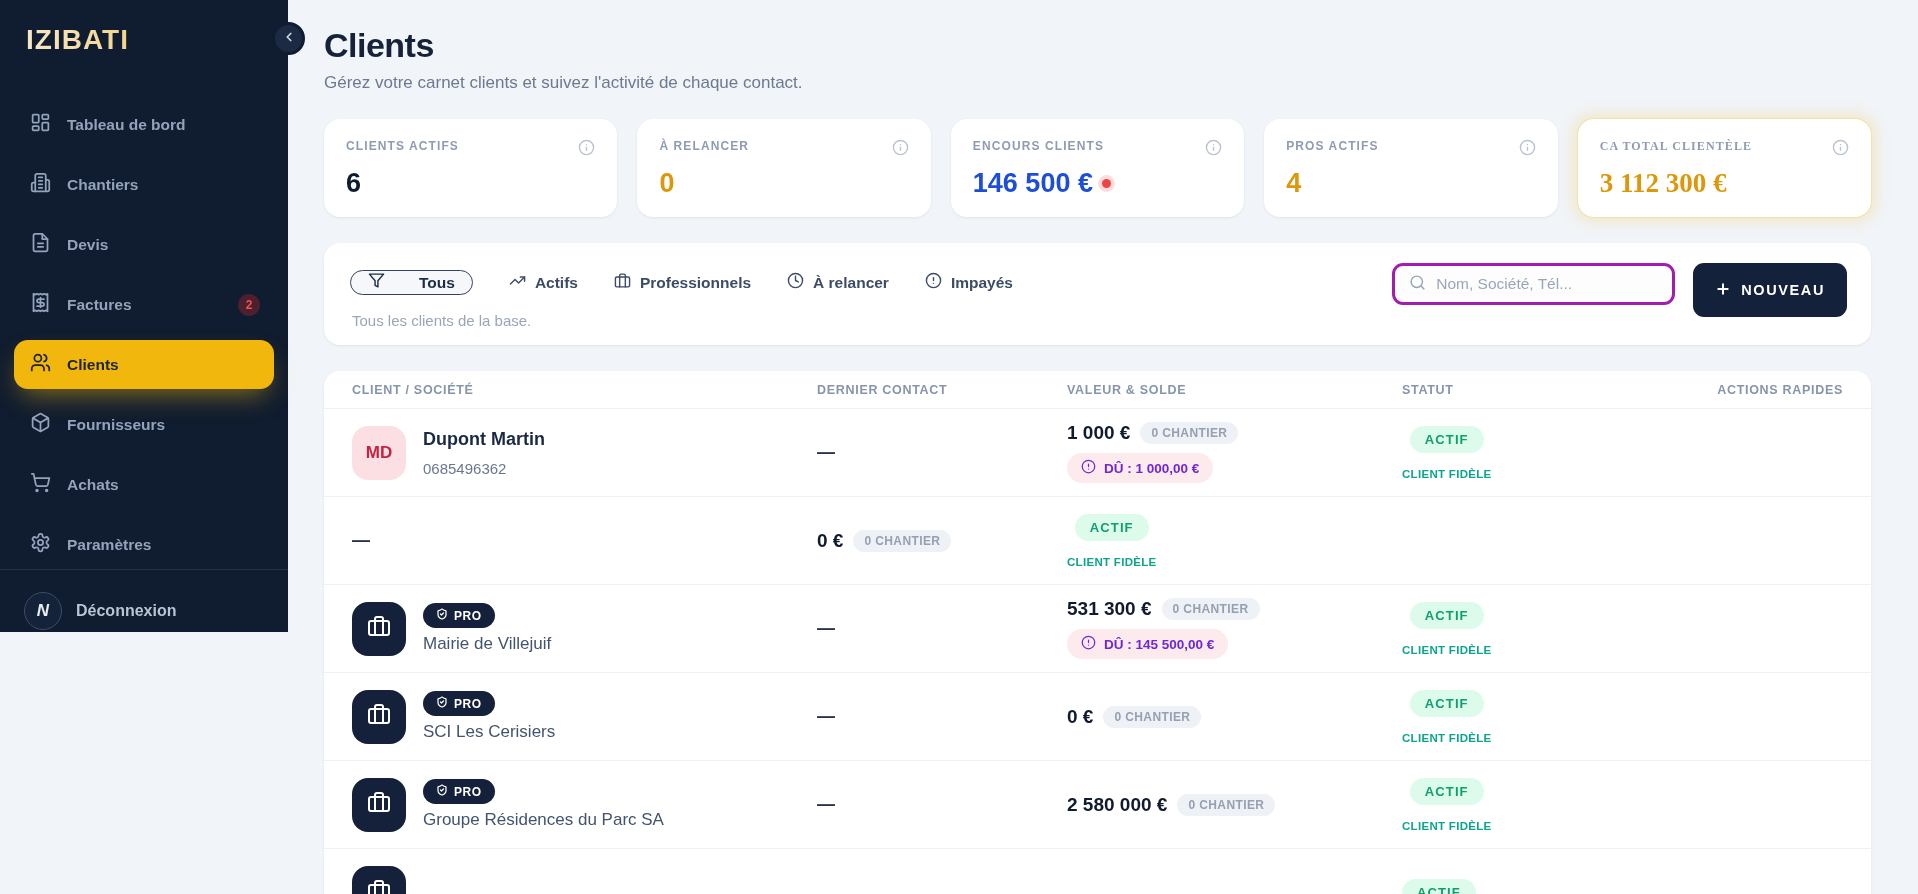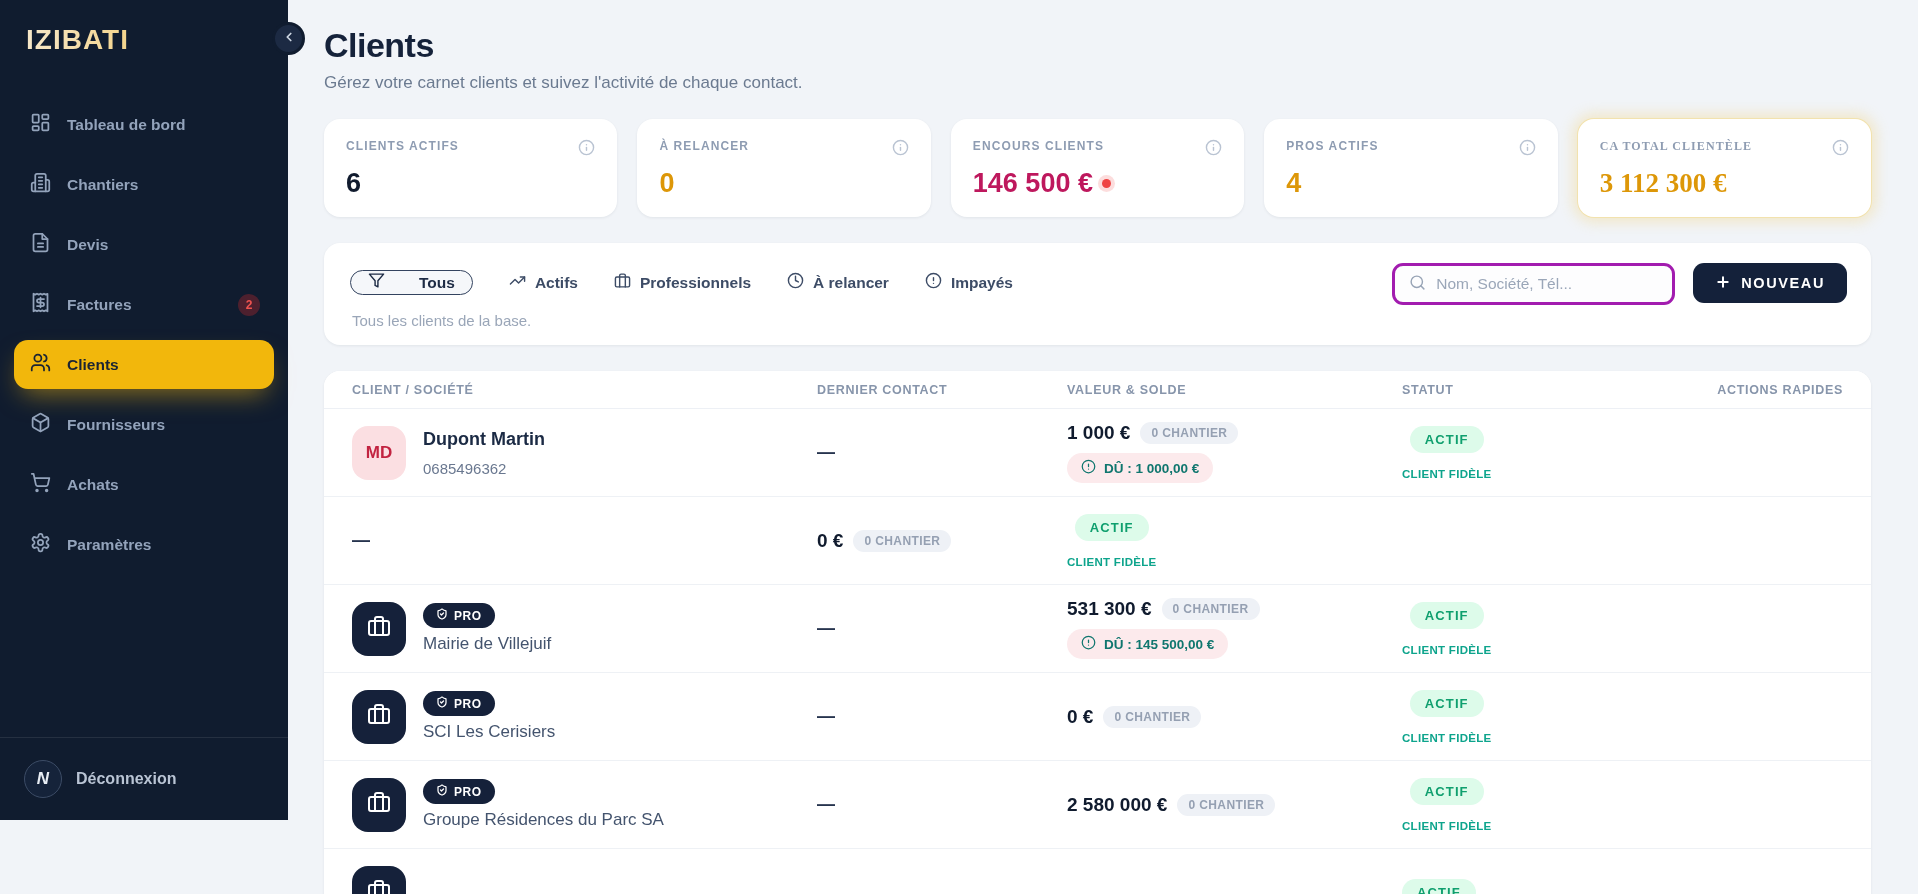--- a/index.html
+++ b/index.html
@@ -1,20 +1,20 @@
 <!DOCTYPE html>
 <html><head>
 <meta charset="utf-8">
 <style>
   * { margin:0; padding:0; box-sizing:border-box; }
   html,body { width:1918px; height:894px; overflow:hidden; font-family:"Liberation Sans", sans-serif; }
   .app { display:flex; width:1918px; height:894px; background:#f1f4f8; position:relative; }
 
   
-  .sidebar { width:288px; height:820px; background:#101c2f; display:flex; flex-direction:column; flex-shrink:0; position:relative; z-index:5; }
+  .sidebar { width:288px; height:632px; background:#101c2f; display:flex; flex-direction:column; flex-shrink:0; position:relative; z-index:5; }
   .logo { font-size:28px; font-weight:800; letter-spacing:1px; padding:24px 0 0 26px;
           background:linear-gradient(90deg,#f7ecd9 0%,#f3cf7a 55%,#f0b213 100%);
           -webkit-background-clip:text; background-clip:text; -webkit-text-fill-color:transparent; }
   .menu { margin-top:44px; padding:0 14px; display:flex; flex-direction:column; gap:11px; }
   .menu-item { display:flex; align-items:center; gap:16px; padding:12px 16px; border-radius:14px;
                color:#93a3bb; font-size:15.5px; font-weight:700; cursor:pointer; position:relative; }
   .menu-item svg { width:21px; height:21px; flex-shrink:0; }
   .menu-item.active { background:#f2b70c; color:#1b2433; box-shadow:0 12px 26px -8px rgba(242,183,12,.55); }
   .badge-red { position:absolute; right:14px; top:50%; transform:translateY(-50%);
                background:rgba(180,40,45,.38); color:#ef5350; font-size:12px; font-weight:800;
@@ -36,41 +36,41 @@
   
   .stats { display:flex; gap:20px; margin-top:26px; }
   .stat-card { flex:1; background:#fff; border-radius:16px; padding:20px 22px; height:98px;
                box-shadow:0 1px 3px rgba(16,24,40,.07); position:relative; }
   .stat-card.highlight { box-shadow:0 0 0 1px #f2e2ae, 0 0 14px 5px rgba(243,199,73,.28);font-family:Liberation Serif, serif; }
   .stat-top { display:flex; justify-content:space-between; align-items:flex-start;gap:12px; }
   .stat-label { font-size:12px; font-weight:800; letter-spacing:1.1px; color:#8e9cb2; }
   .info-icon { color:#b9c3d2; width:17px; height:17px; }
   .stat-value { margin-top:12px; font-size:27px; font-weight:800; color:#101b2e; display:flex; align-items:center; }
   .stat-value.amber { color:#dd9708; }
-  .stat-value.red { color:#be185d; }
+  .stat-value.red { color:#1d4ed8; }
   .alert-dot { width:9px; height:9px; border-radius:50%; background:#ef4444; margin-left:9px;
                box-shadow:0 0 0 4px rgba(239,68,68,.18); }
 
   
   .filter-card { margin-top:26px; background:#fff; border-radius:16px; padding:20px 24px 16px 26px;
                  box-shadow:0 1px 3px rgba(16,24,40,.07); display:flex; justify-content:space-between; }
   .tabs { display:flex; align-items:center; gap:36px; }
   .tab { display:flex; align-items:center; gap:9px; font-size:15.5px; font-weight:700; color:#3d4c66;
          background:none; border:none; cursor:pointer; font-family:inherit; padding:9px 0; }
   .tab svg { width:17px; height:17px; }
   .tab.active { border:1.5px solid #33435f; background:#f5f7fa; border-radius:13px; padding:1px 17px; color:#1d2b45;gap:34px; }
   .filter-caption { margin-top:10px; font-size:15px; color:#9aa6b8; padding-left:2px; }
   .filter-right { display:flex; align-items:flex-start; gap:18px; }
   .search-box { display:flex; align-items:center; gap:10px; width:283px; height:42px; border:3px solid #a21caf;
                 border-radius:11px; padding:0 14px; background:#fdfdfe; color:#98a4b6; }
   .search-box svg { width:17px; height:17px; flex-shrink:0; }
   .search-box input { border:none; outline:none; background:transparent; font-size:15.5px; color:#33415c;
                       width:100%; font-family:inherit; }
   .search-box input::placeholder { color:#9aa6b8; }
-  .new-btn { display:flex; align-items:center; gap:10px; height:40px; padding:0 22px; background:#14213a; color:#fff;
+  .new-btn { display:flex; align-items:center; gap:10px; height:54px; padding:0 22px; background:#14213a; color:#fff;
              border:none; border-radius:11px; font-size:14.5px; font-weight:800; letter-spacing:1.6px; cursor:pointer; font-family:inherit; }
   .new-btn svg { width:16px; height:16px; }
 
   
   .table-card { margin-top:26px; background:#fff; border-radius:16px 16px 0 0; box-shadow:0 1px 3px rgba(16,24,40,.07);
                 overflow:hidden; }
   .grid-row { display:grid; grid-template-columns:465px 250px 335px 290px 1fr; align-items:center; padding:0 28px; }
   .thead { height:38px; border-bottom:1px solid #edf0f5; background:#fff; }
   .th { font-size:12.5px; font-weight:800; letter-spacing:.7px; color:#8795ab; }
   .th.right { text-align:right; }
@@ -86,21 +86,21 @@
   .client-sub { font-size:15px; color:#697checked89; color:#6a7890; margin-top:10px; }
   .pro-badge { display:inline-flex; align-items:center; gap:6px; background:#15213a; color:#fff; font-size:12px;
                font-weight:800; letter-spacing:.5px; border-radius:999px; padding:5px 13px; }
   .pro-badge svg { width:12px; height:12px; }
   .company { font-size:17px; color:#44546e; margin-top:6px; }
   .dash { font-size:18px; font-weight:700; color:#26344e; }
   .value-line { display:flex; align-items:center; gap:10px; }
   .money { font-size:19px; font-weight:800; color:#101b2e; }
   .chantier-pill { background:#eef1f6; color:#95a0b2; font-size:12px; font-weight:800; letter-spacing:.4px;
                    border-radius:999px; padding:4px 11px; }
-  .due-pill { display:inline-flex; align-items:center; gap:8px; margin-top:9px; background:#fceaec; color:#0f766e;
+  .due-pill { display:inline-flex; align-items:center; gap:8px; margin-top:9px; background:#fceaec; color:#6d28d9;
               font-size:13.5px; font-weight:800; border-radius:999px; padding:6px 14px; }
   .due-pill svg { width:15px; height:15px; }
   .status-stack { display:inline-flex; flex-direction:column; align-items:center; gap:15px; }
   .status-pill { background:#ddfbea; color:#0f9f6e; font-size:13px; font-weight:800; letter-spacing:1.1px;
                  border-radius:999px; padding:6px 15px; }
   .status-sub { font-size:11.5px; font-weight:800; color:#0da48c; letter-spacing:.3px; }
 </style>
 </head>
 <body>
 

